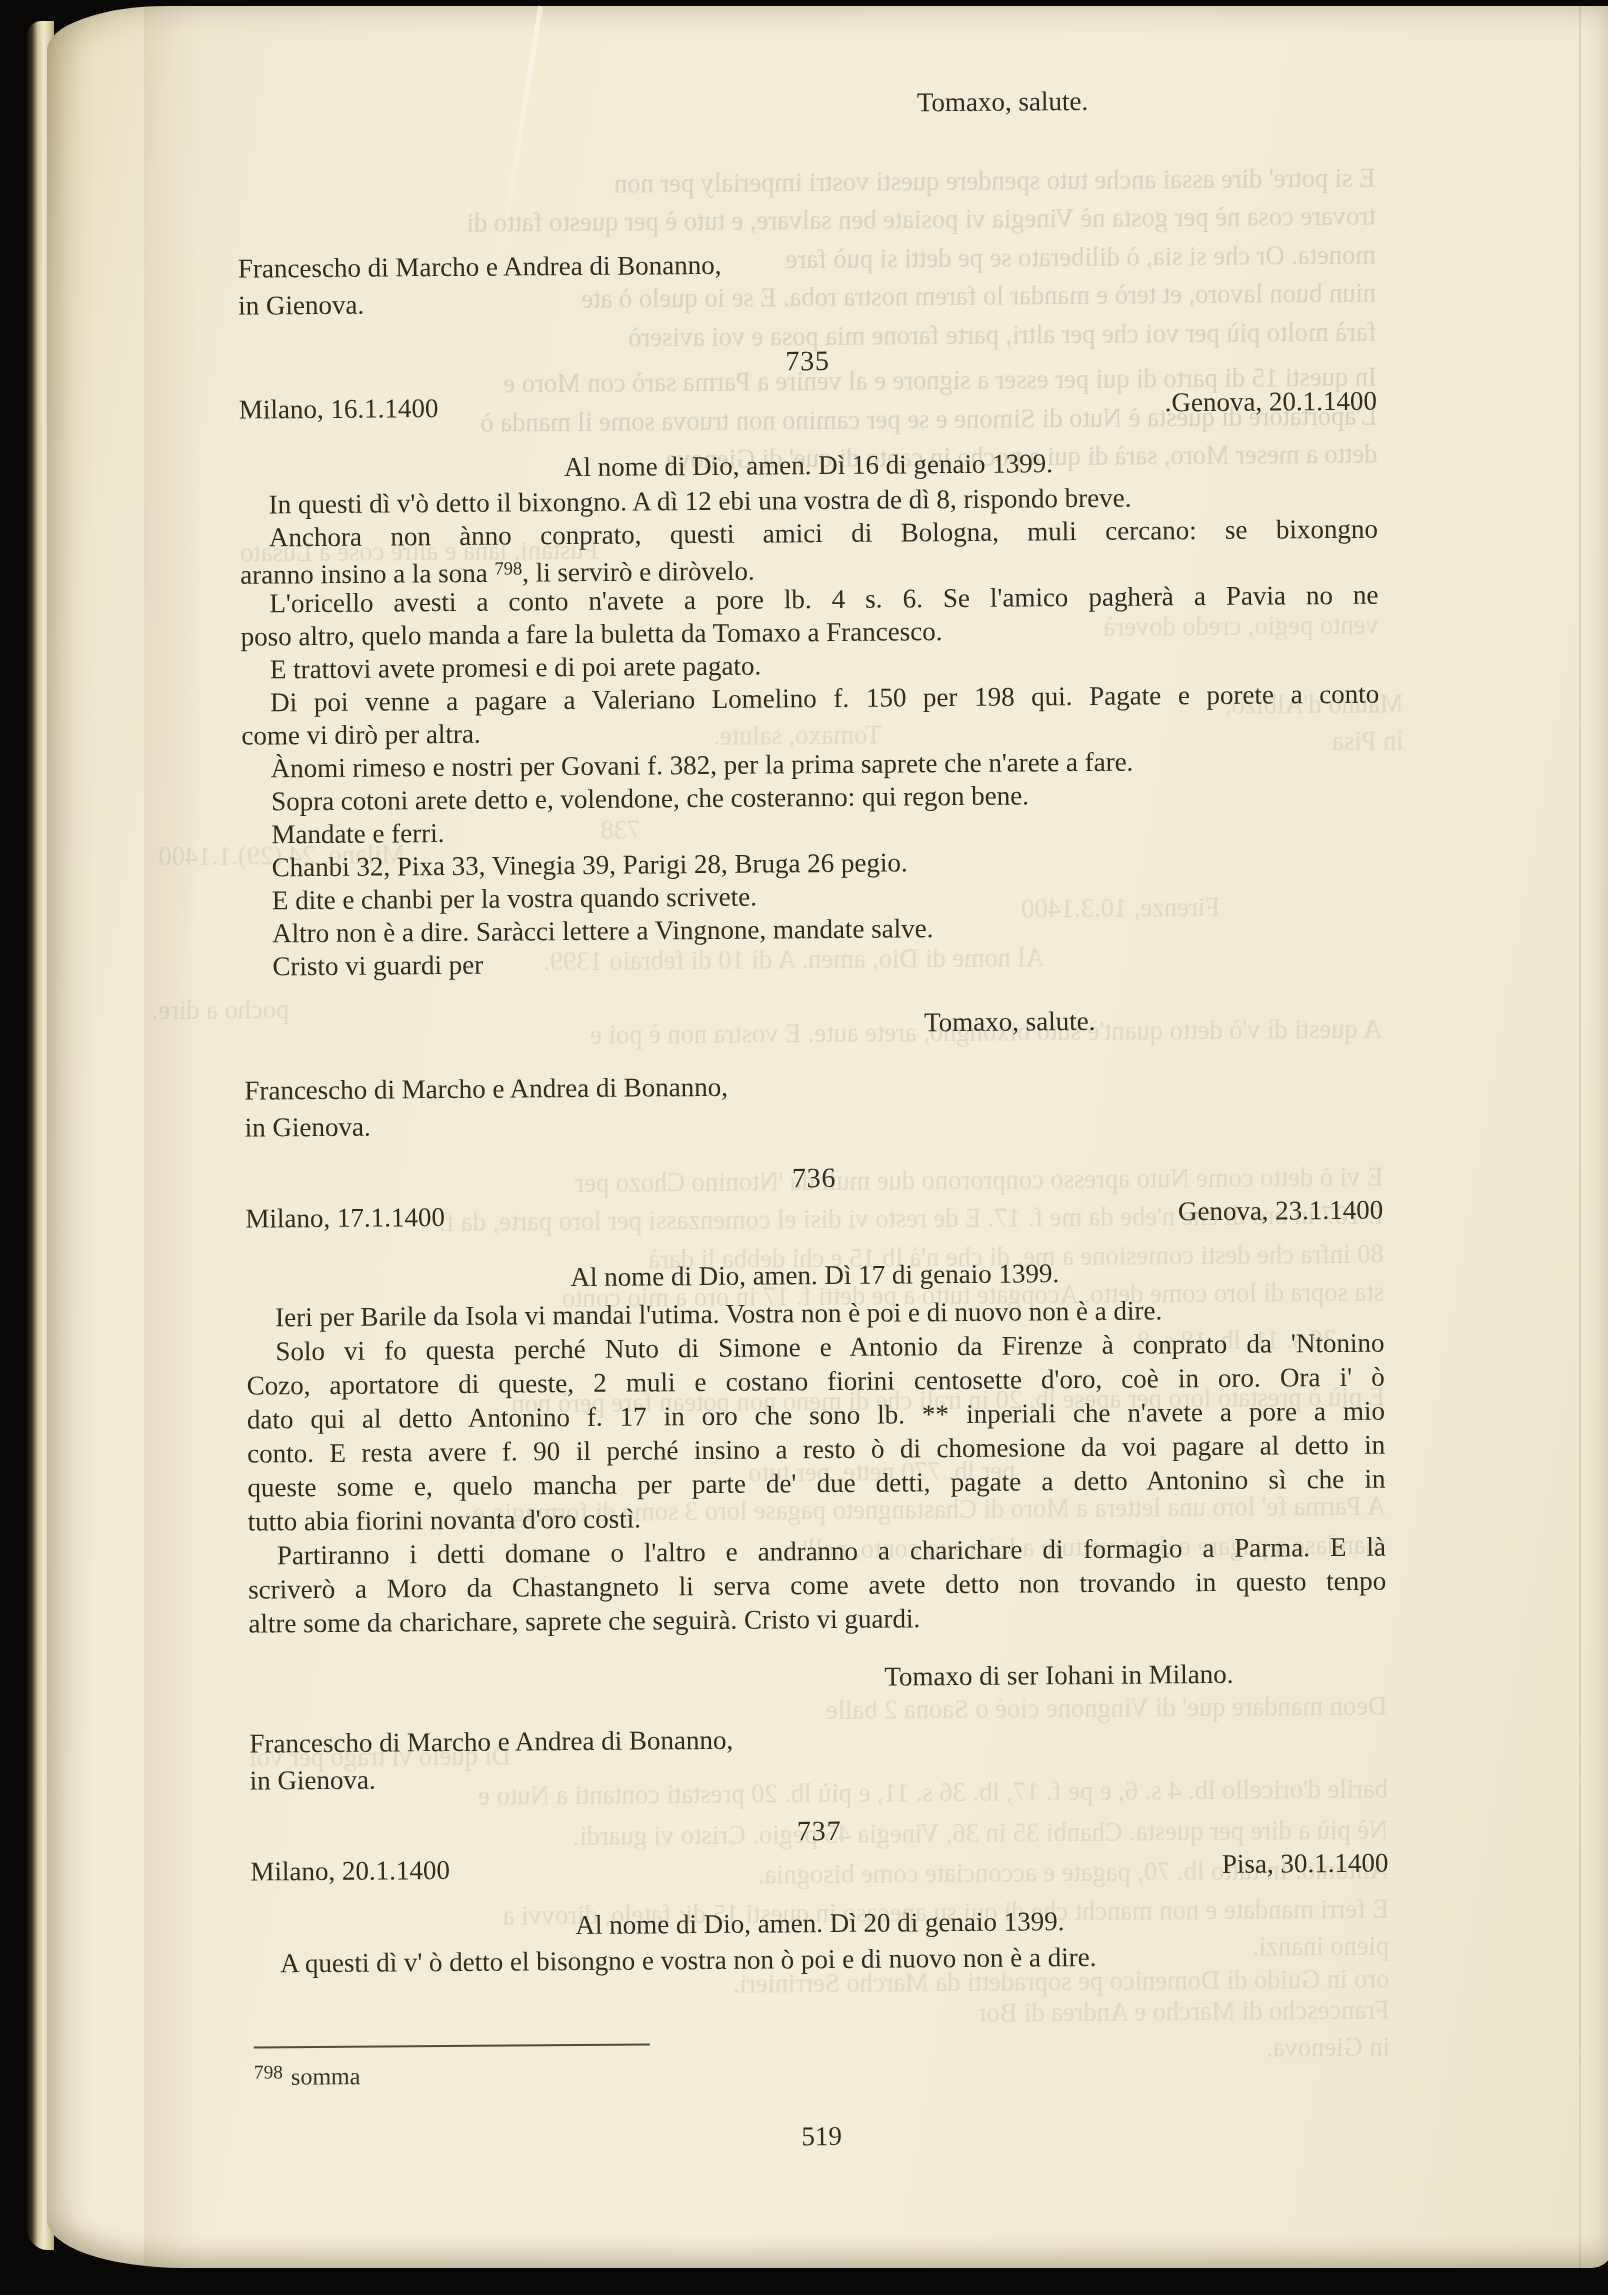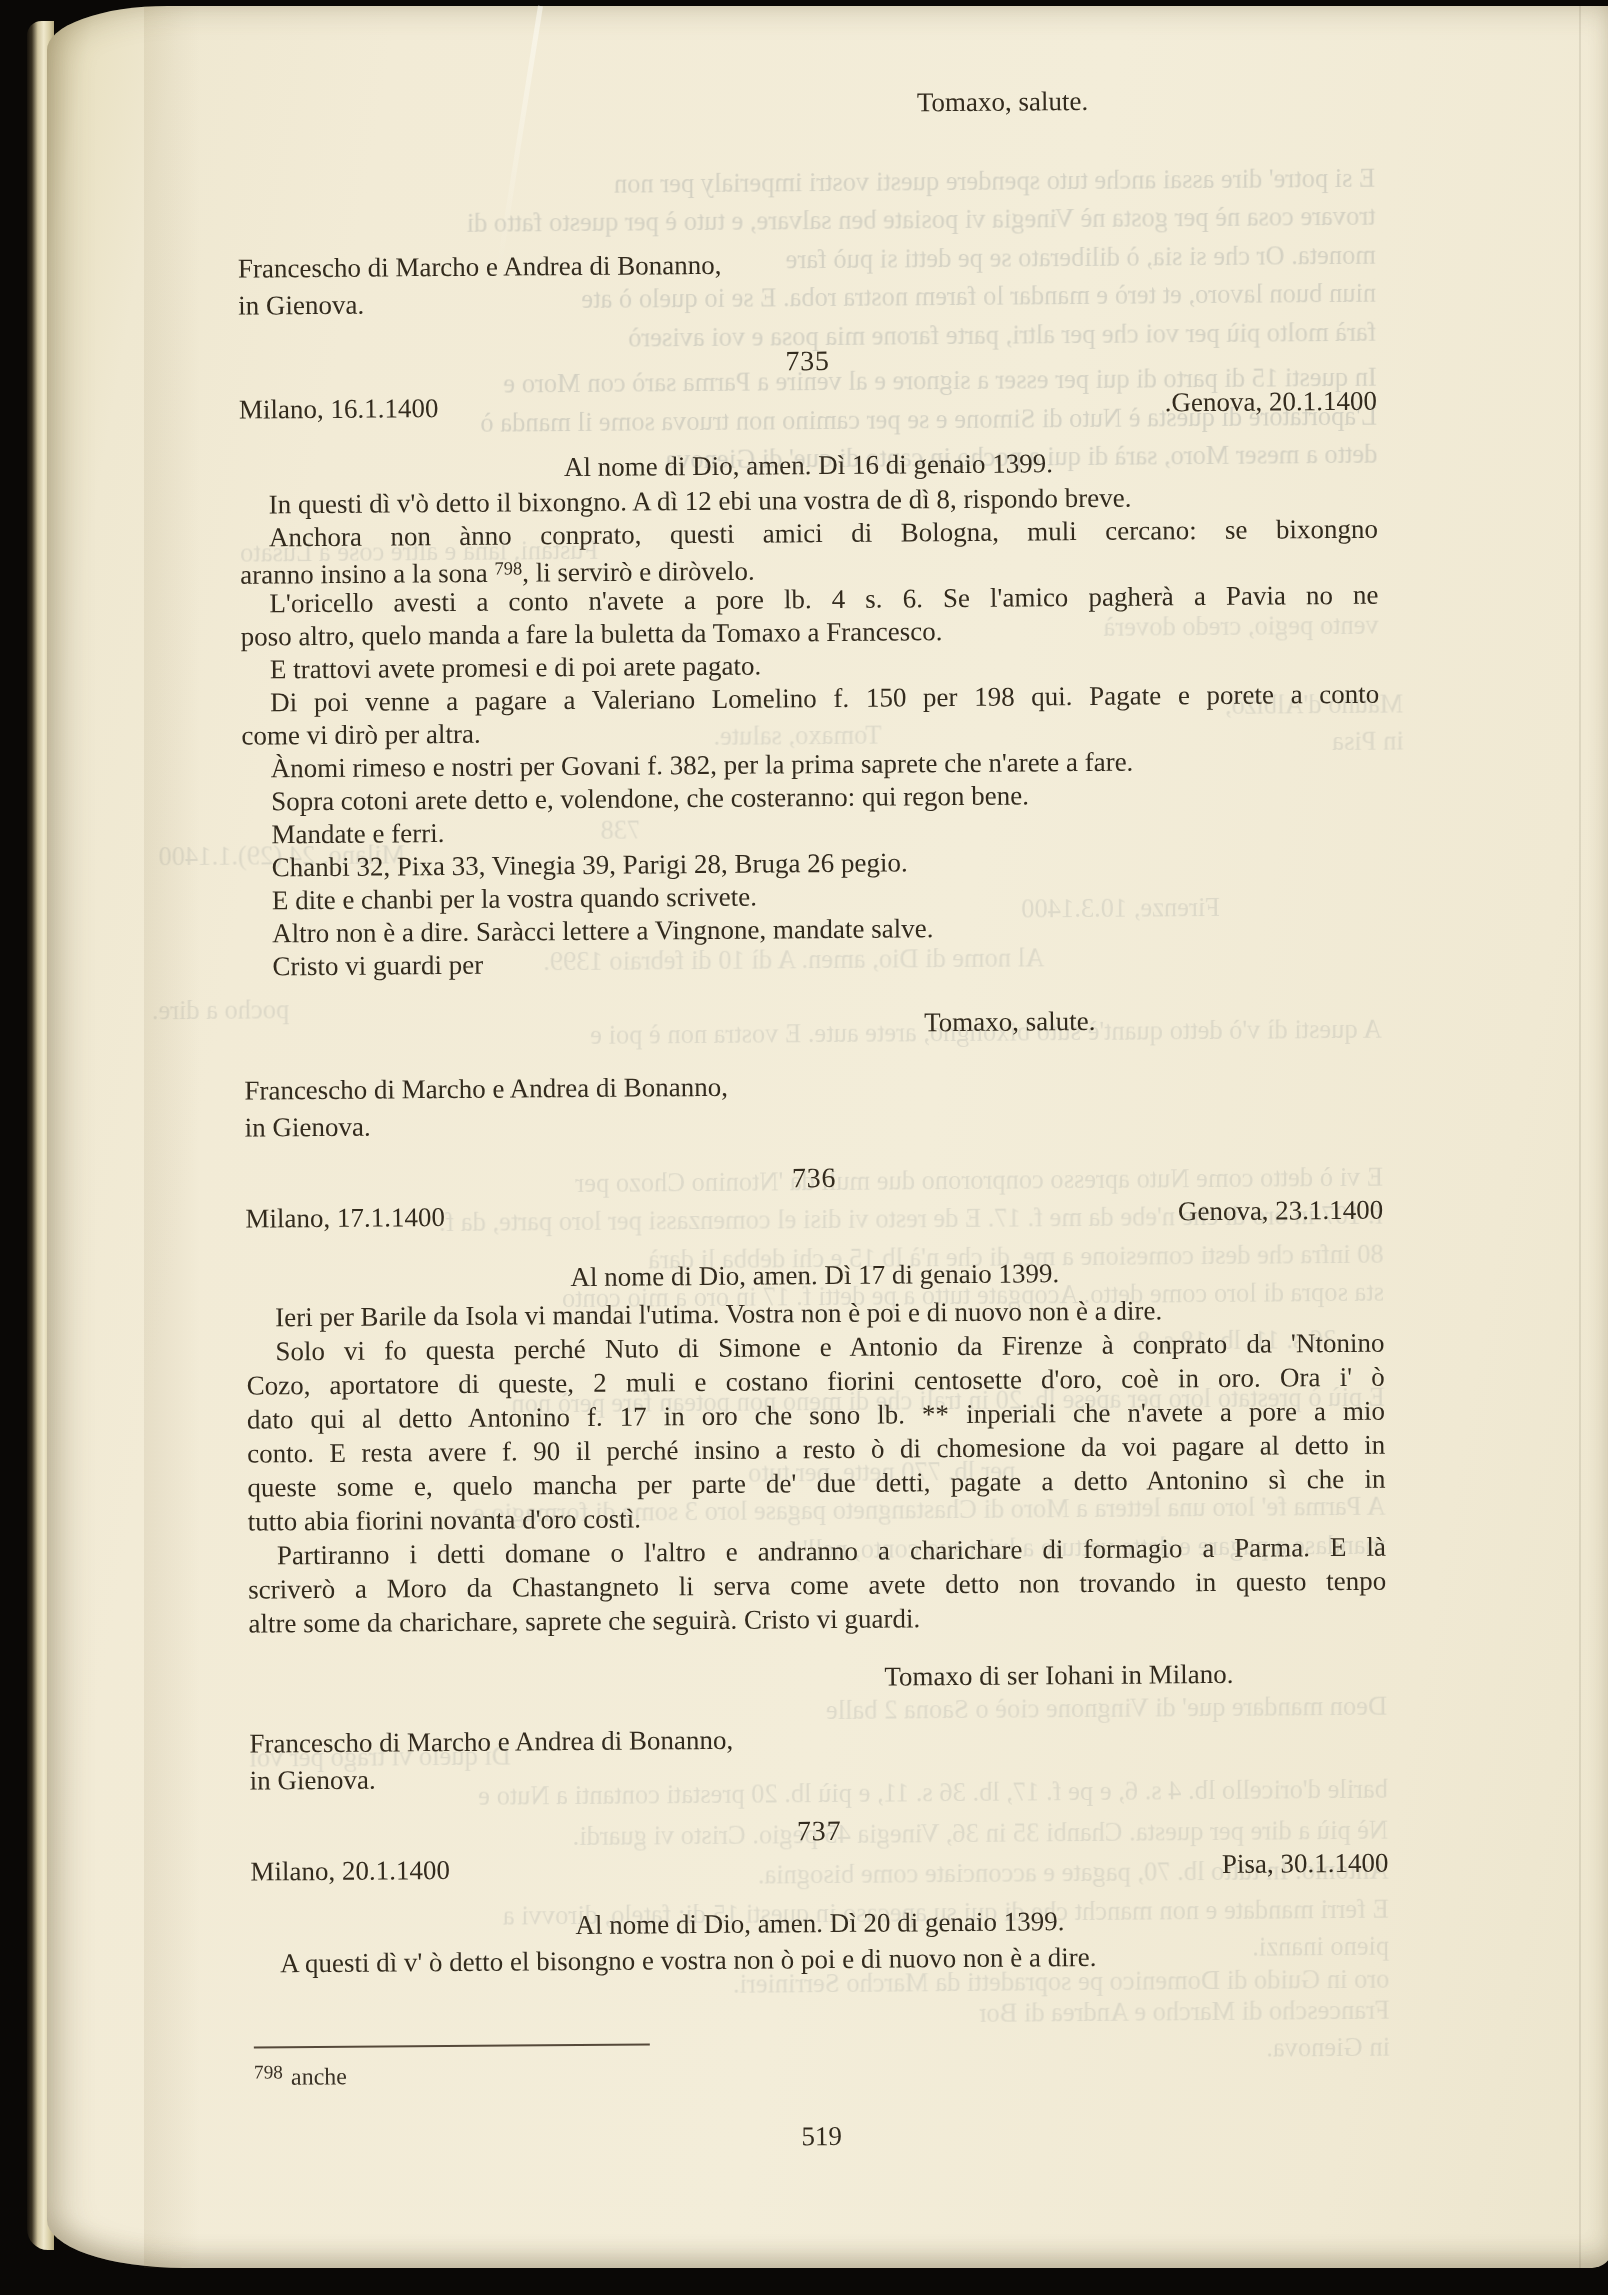--- a/index.html
+++ b/index.html
@@ -219,21 +219,21 @@
         <span>Pisa, 30.1.1400</span>
       </div>
       <div class="line center" style="top:1900px">Al nome di Dio, amen. Dì 20 di genaio 1399.</div>
 
       <div class="col body l737" style="top:1937px">
           <div class="ln">A questi dì v' ò detto el bisongno e vostra non ò poi e di nuovo non è a dire.</div>
         </div>
 
       <div class="fnrule"></div>
       <div class="footnote">
-        <sup>798</sup><span>anche</span>
+        <sup>798</sup><span>somma</span>
       </div>
 
       <div class="pageno">519</div>
 
     </div>
   </div>
 </div>
 
 
 </body></html>

